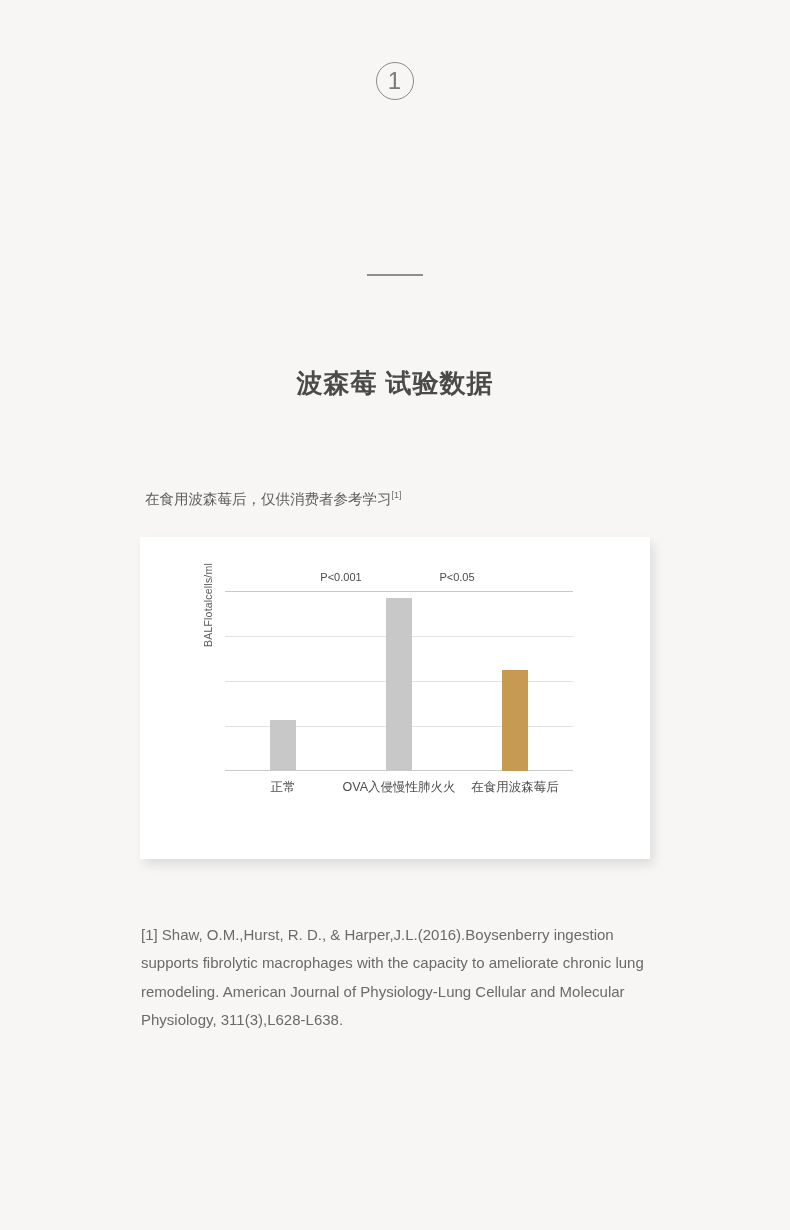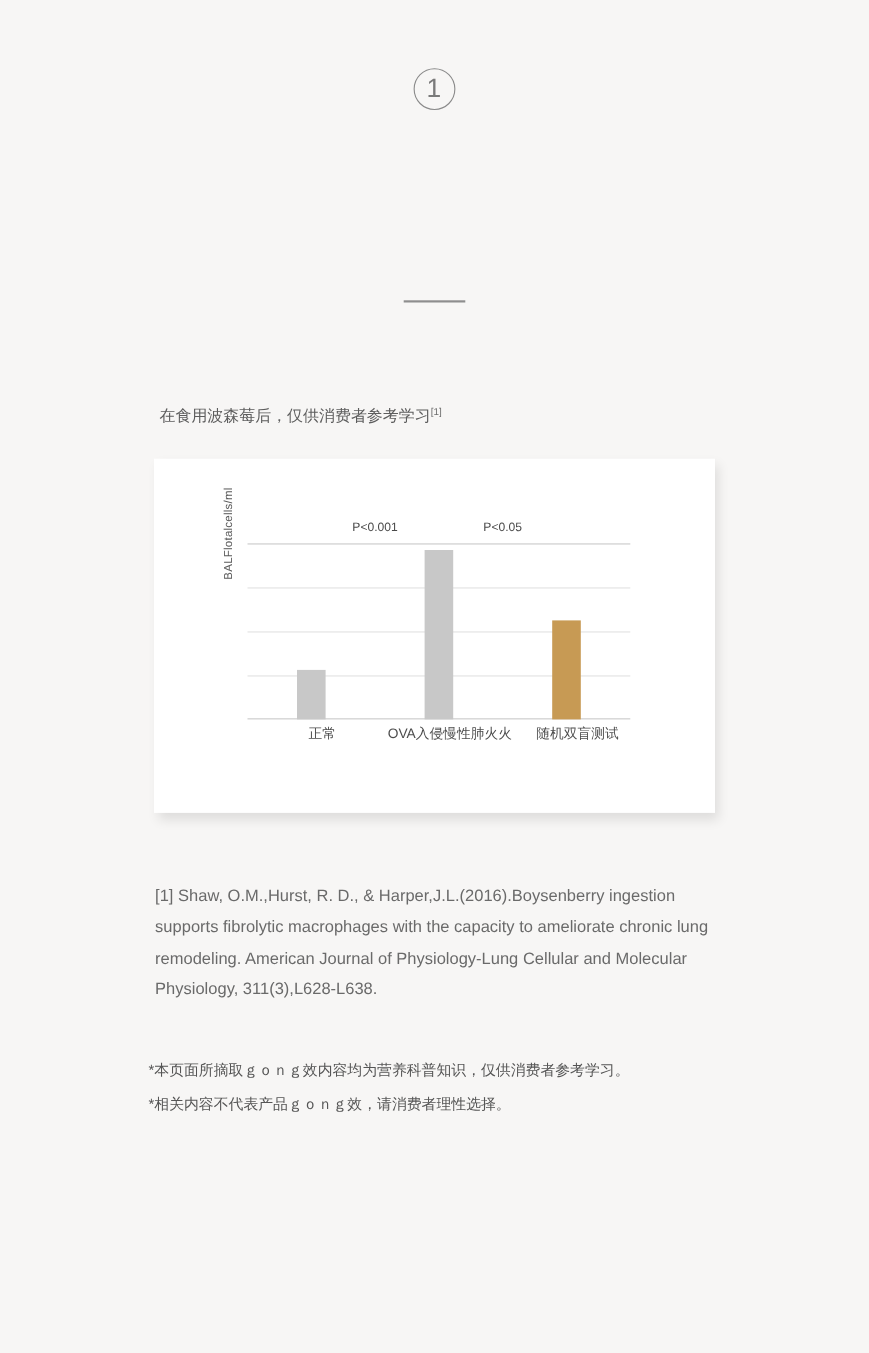--- a/index.html
+++ b/index.html
@@ -95,22 +95,21 @@
     height: 322px;
     background: #fff;
     box-shadow: 4px 6px 10px rgba(0,0,0,0.10);
     box-sizing: border-box;
   }
   .chart-area {
     position: absolute;
     left: 85px;
     top: 54px;
     width: 348px;
-    height: 160px;
-    margin-top: 23px;
+    height: 180px;
   }
   .grid-line {
     position: absolute;
     left: 0;
     width: 100%;
     height: 1px;
     background: #e2e2e2;
   }
   .axis-top {
     position: absolute;
@@ -152,21 +151,21 @@
     letter-spacing: 0.2px;
   }
   .sig-label {
     position: absolute;
     font-size: 11px;
     color: #4a4a4a;
     white-space: nowrap;
   }
   .cat-labels {
     position: absolute;
-    left: 95px;
+    left: 85px;
     top: 242px;
     width: 348px;
     height: 20px;
   }
   .cat-label {
     position: absolute;
     font-size: 12.5px;
     color: #4d4d4d;
     white-space: nowrap;
     transform: translateX(-50%);
@@ -198,20 +197,21 @@
   <div class="header">
     <div class="header-title">
       <span class="circled-num">1</span>
     </div>
   </div>
 
   <div class="divider-wrap">
     <span class="divider"></span>
   </div>
 
+  <div class="section-title">波森莓 试验数据</div>
 
   <div class="intro">
     <br>
     <span>在食用波森莓后，仅供消费者参考学习</span><sup>[1]</sup>
   </div>
 
   <div class="chart-card">
     <div class="ylabel">BALFlotalcells/ml</div>
     <div class="chart-area">
       <div class="axis-top"></div>
@@ -225,24 +225,20 @@
           <div class="bar" style="left: calc(83.3333% - 13px); height: 56%; background: rgb(199, 154, 84);"></div>
         </div>
       <div id="annotations">
           <div class="sig-label" style="left: 33.3333%; top: -20px; transform: translateX(-50%);">P&lt;0.001</div>
           <div class="sig-label" style="left: 66.6667%; top: -20px; transform: translateX(-50%);">P&lt;0.05</div>
         </div>
     </div>
     <div class="cat-labels" id="catLabels">
         <div class="cat-label" style="left: 16.6667%;">正常</div>
         <div class="cat-label" style="left: 50%;">OVA入侵慢性肺火火</div>
-        <div class="cat-label" style="left: 83.3333%;">随机双盲测试</div>
+        <div class="cat-label" style="left: 83.3333%;">在食用波森莓后</div>
       </div>
   </div>
 
   <div class="reference">[1] Shaw, O.M.,Hurst, R. D., &amp; Harper,J.L.(2016).Boysenberry ingestion supports fibrolytic macrophages with the capacity to ameliorate chronic lung remodeling. American Journal of Physiology-Lung Cellular and Molecular Physiology, 311(3),L628-L638.</div>
 
-  <div class="disclaimers">
-    <div>*本页面所摘取ｇｏｎｇ效内容均为营养科普知识，仅供消费者参考学习。</div>
-    <div>*相关内容不代表产品ｇｏｎｇ效，请消费者理性选择。</div>
-  </div>
 
 </div>
 
 </body></html>

